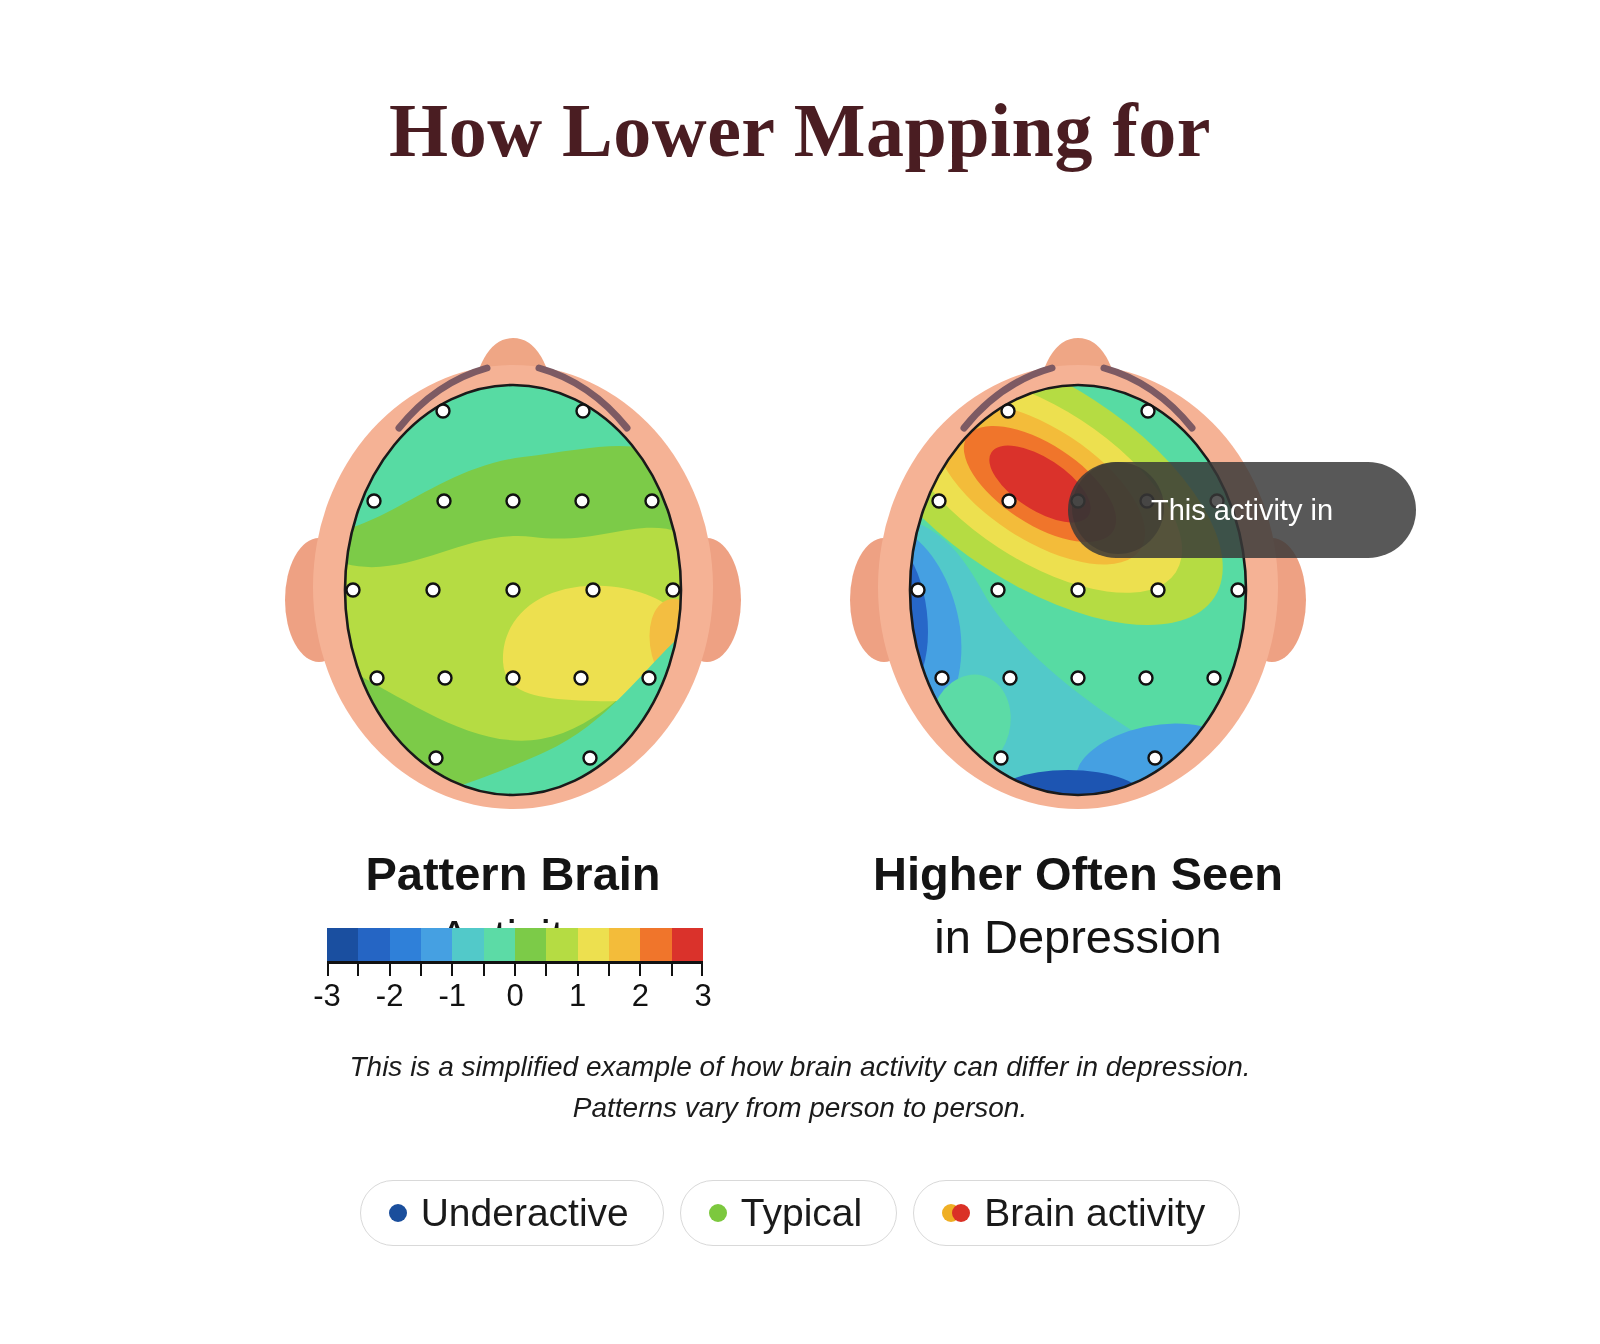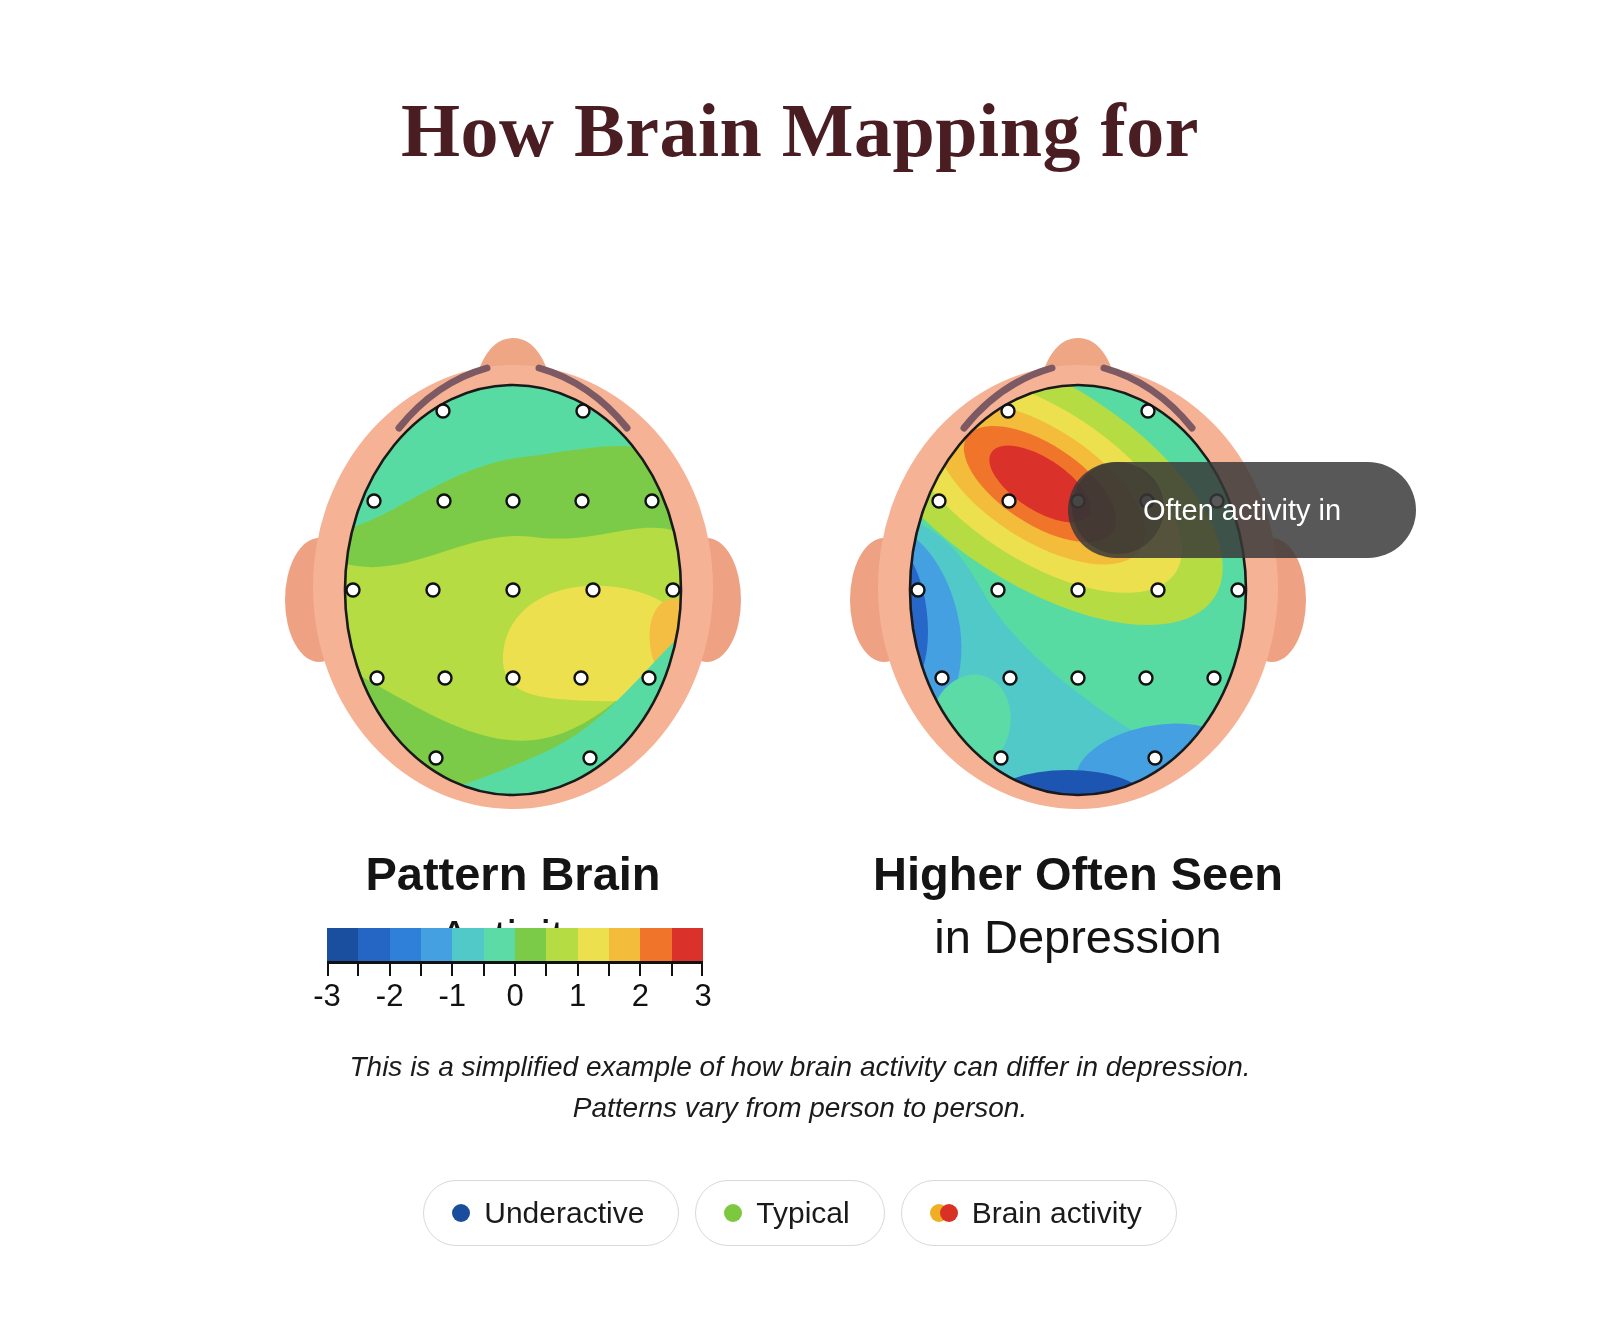--- a/index.html
+++ b/index.html
@@ -39,32 +39,32 @@
   .cb-labels span{position:absolute;transform:translateX(-50%);font-size:31px;color:#111;}
 
   
   .note{position:absolute;left:0;top:1046px;width:1600px;text-align:center;
         font-style:italic;font-size:28px;line-height:41px;color:#1b1b1b;}
 
   
   .legend{position:absolute;left:0;top:1180px;width:1600px;display:flex;justify-content:center;gap:16px;}
   .pill{height:66px;box-sizing:border-box;border:1.5px solid #D9D9D9;border-radius:34px;background:#fff;
         display:inline-flex;align-items:center;padding:0 34px 0 28px;gap:14px;
-        font-size:30px;color:#1a1a1a;}
+        font-size:39px;color:#1a1a1a;}
   .dots{display:flex;align-items:center;}
   .dot{width:18px;height:18px;border-radius:50%;}
   .dot + .dot{margin-left:-8px;}
 </style>
 </head>
 <body>
 
 <div class="stage">
 
   <div class="title">
-    <div>How Brain Mapping for</div>
+    <div>How Lower Mapping for</div>
   </div>
 
   <svg class="head-svg head-left" viewBox="0 0 440 480">
     <defs>
         <clipPath id="scalpClipL">
           <ellipse cx="220" cy="258" rx="168" ry="205"></ellipse>
         </clipPath>
       </defs>
     <g>
       <ellipse cx="26" cy="268" rx="34" ry="62" fill="#EEA183"></ellipse>
@@ -155,21 +155,21 @@
         <circle cx="220" cy="346" r="6.5" fill="#fff" stroke="#111" stroke-width="2.4"></circle>
         <circle cx="288" cy="346" r="6.5" fill="#fff" stroke="#111" stroke-width="2.4"></circle>
         <circle cx="356" cy="346" r="6.5" fill="#fff" stroke="#111" stroke-width="2.4"></circle>
         <circle cx="143" cy="426" r="6.5" fill="#fff" stroke="#111" stroke-width="2.4"></circle>
         <circle cx="297" cy="426" r="6.5" fill="#fff" stroke="#111" stroke-width="2.4"></circle>
       </g>
   </svg>
 
   <div class="spotlight"></div>
   <div class="tooltip">
-    <span>Often activity in</span>
+    <span>This activity in</span>
   </div>
 
   <div class="caption caption-left">
     <b>Pattern Brain</b><span> Activity</span>
   </div>
   <div class="caption caption-right">
     <div><b>Higher Often Seen</b></div>
     <div>in Depression</div>
   </div>
 

